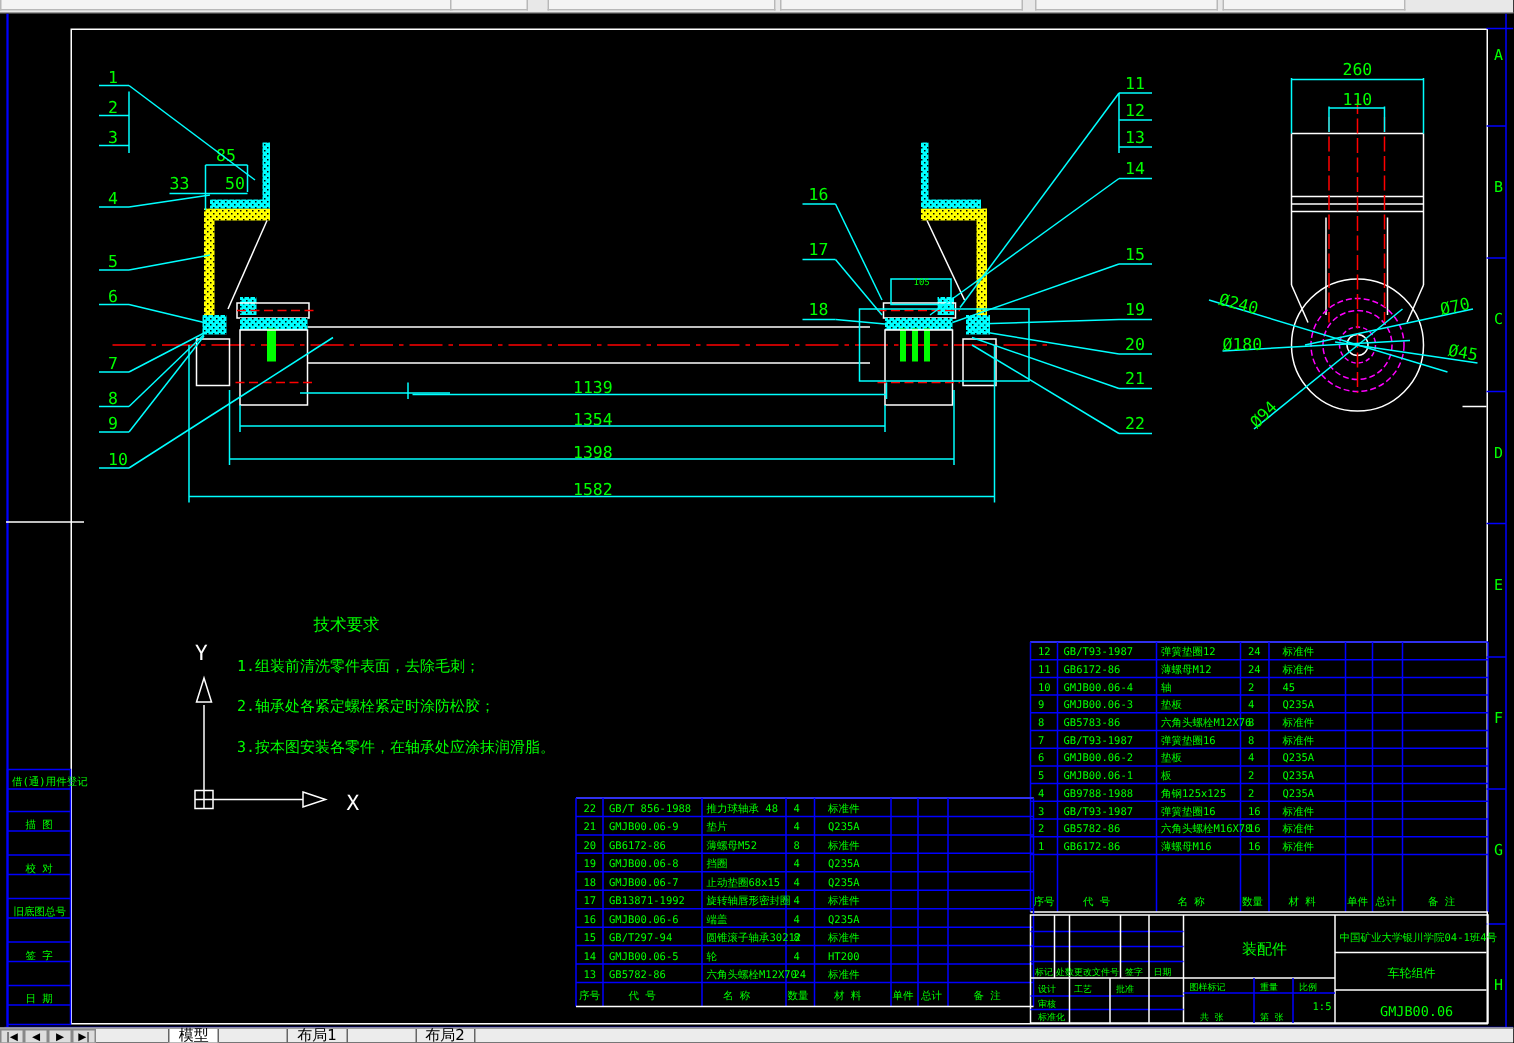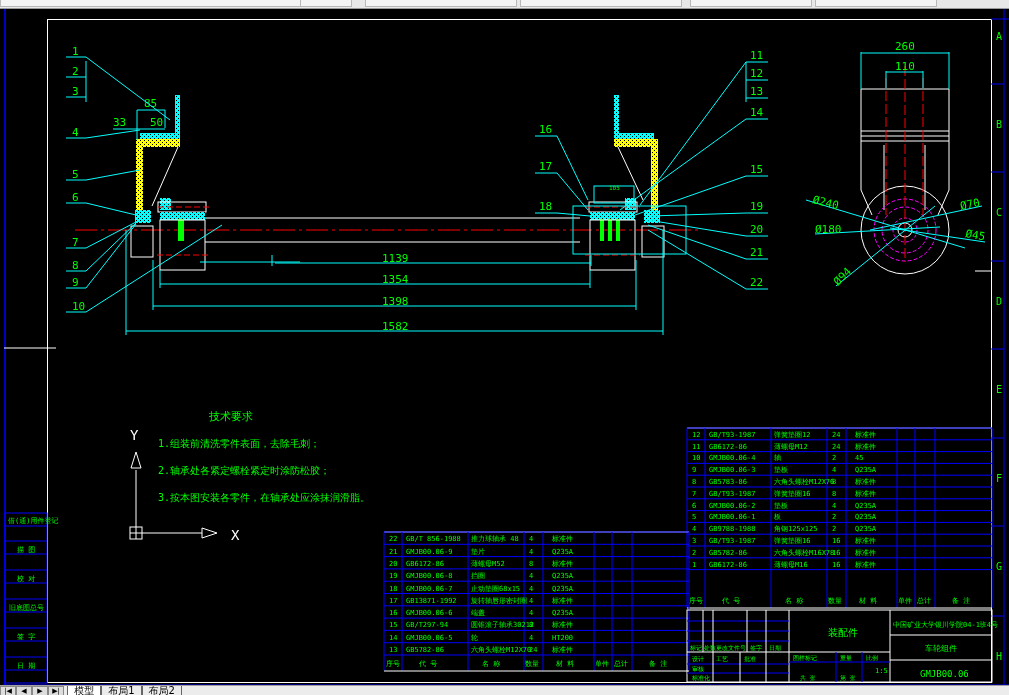--- a/index.html
+++ b/index.html
@@ -3,21 +3,21 @@
 <meta charset="utf-8">
 <style>
   html,body{margin:0;padding:0;background:#000;}
   body{width:1009px;height:695px;position:relative;overflow:hidden;font-family:"DejaVu Sans",sans-serif;}
   #topbar{position:absolute;left:0;top:0;width:1009px;height:8px;background:#e8e8e8;border-bottom:1px solid #9a9a9a;}
   #topbar .seg{position:absolute;top:0;height:6px;background:#f4f4f4;border:1px solid #b8b8b8;border-top:none;}
   #canvas{position:absolute;left:0;top:9px;width:1009px;height:676px;background:#000;}
   svg text{font-family:"DejaVu Sans Mono",monospace;}
   #tabbar{position:absolute;left:0;top:685px;width:1009px;height:10px;background:#ececec;border-top:1px solid #a0a0a0;font-size:10px;line-height:10px;color:#000;}
   #tabbar .nav{display:inline-block;width:14px;height:9px;border:1px solid #888;background:#ddd;margin-right:0;vertical-align:top;font-size:7px;text-align:center;line-height:9px;}
-  #tabbar .tab{display:inline-block;padding:0 6px;vertical-align:top;border-left:1px solid #666;border-right:1px solid #666;}
+  #tabbar .tab{display:inline-block;padding:0 6px;vertical-align:top;border-left:1px solid #666;border-right:1px solid #666;margin-left:45px;}
   #tabbar .tab.active{background:#fff;}
 </style>
 </head>
 <body>
 
 <div id="topbar">
   <div class="seg" style="left:0;width:300px"></div>
   <div class="seg" style="left:300px;width:50px"></div>
   <div class="seg" style="left:365px;width:150px"></div>
   <div class="seg" style="left:520px;width:160px"></div>

